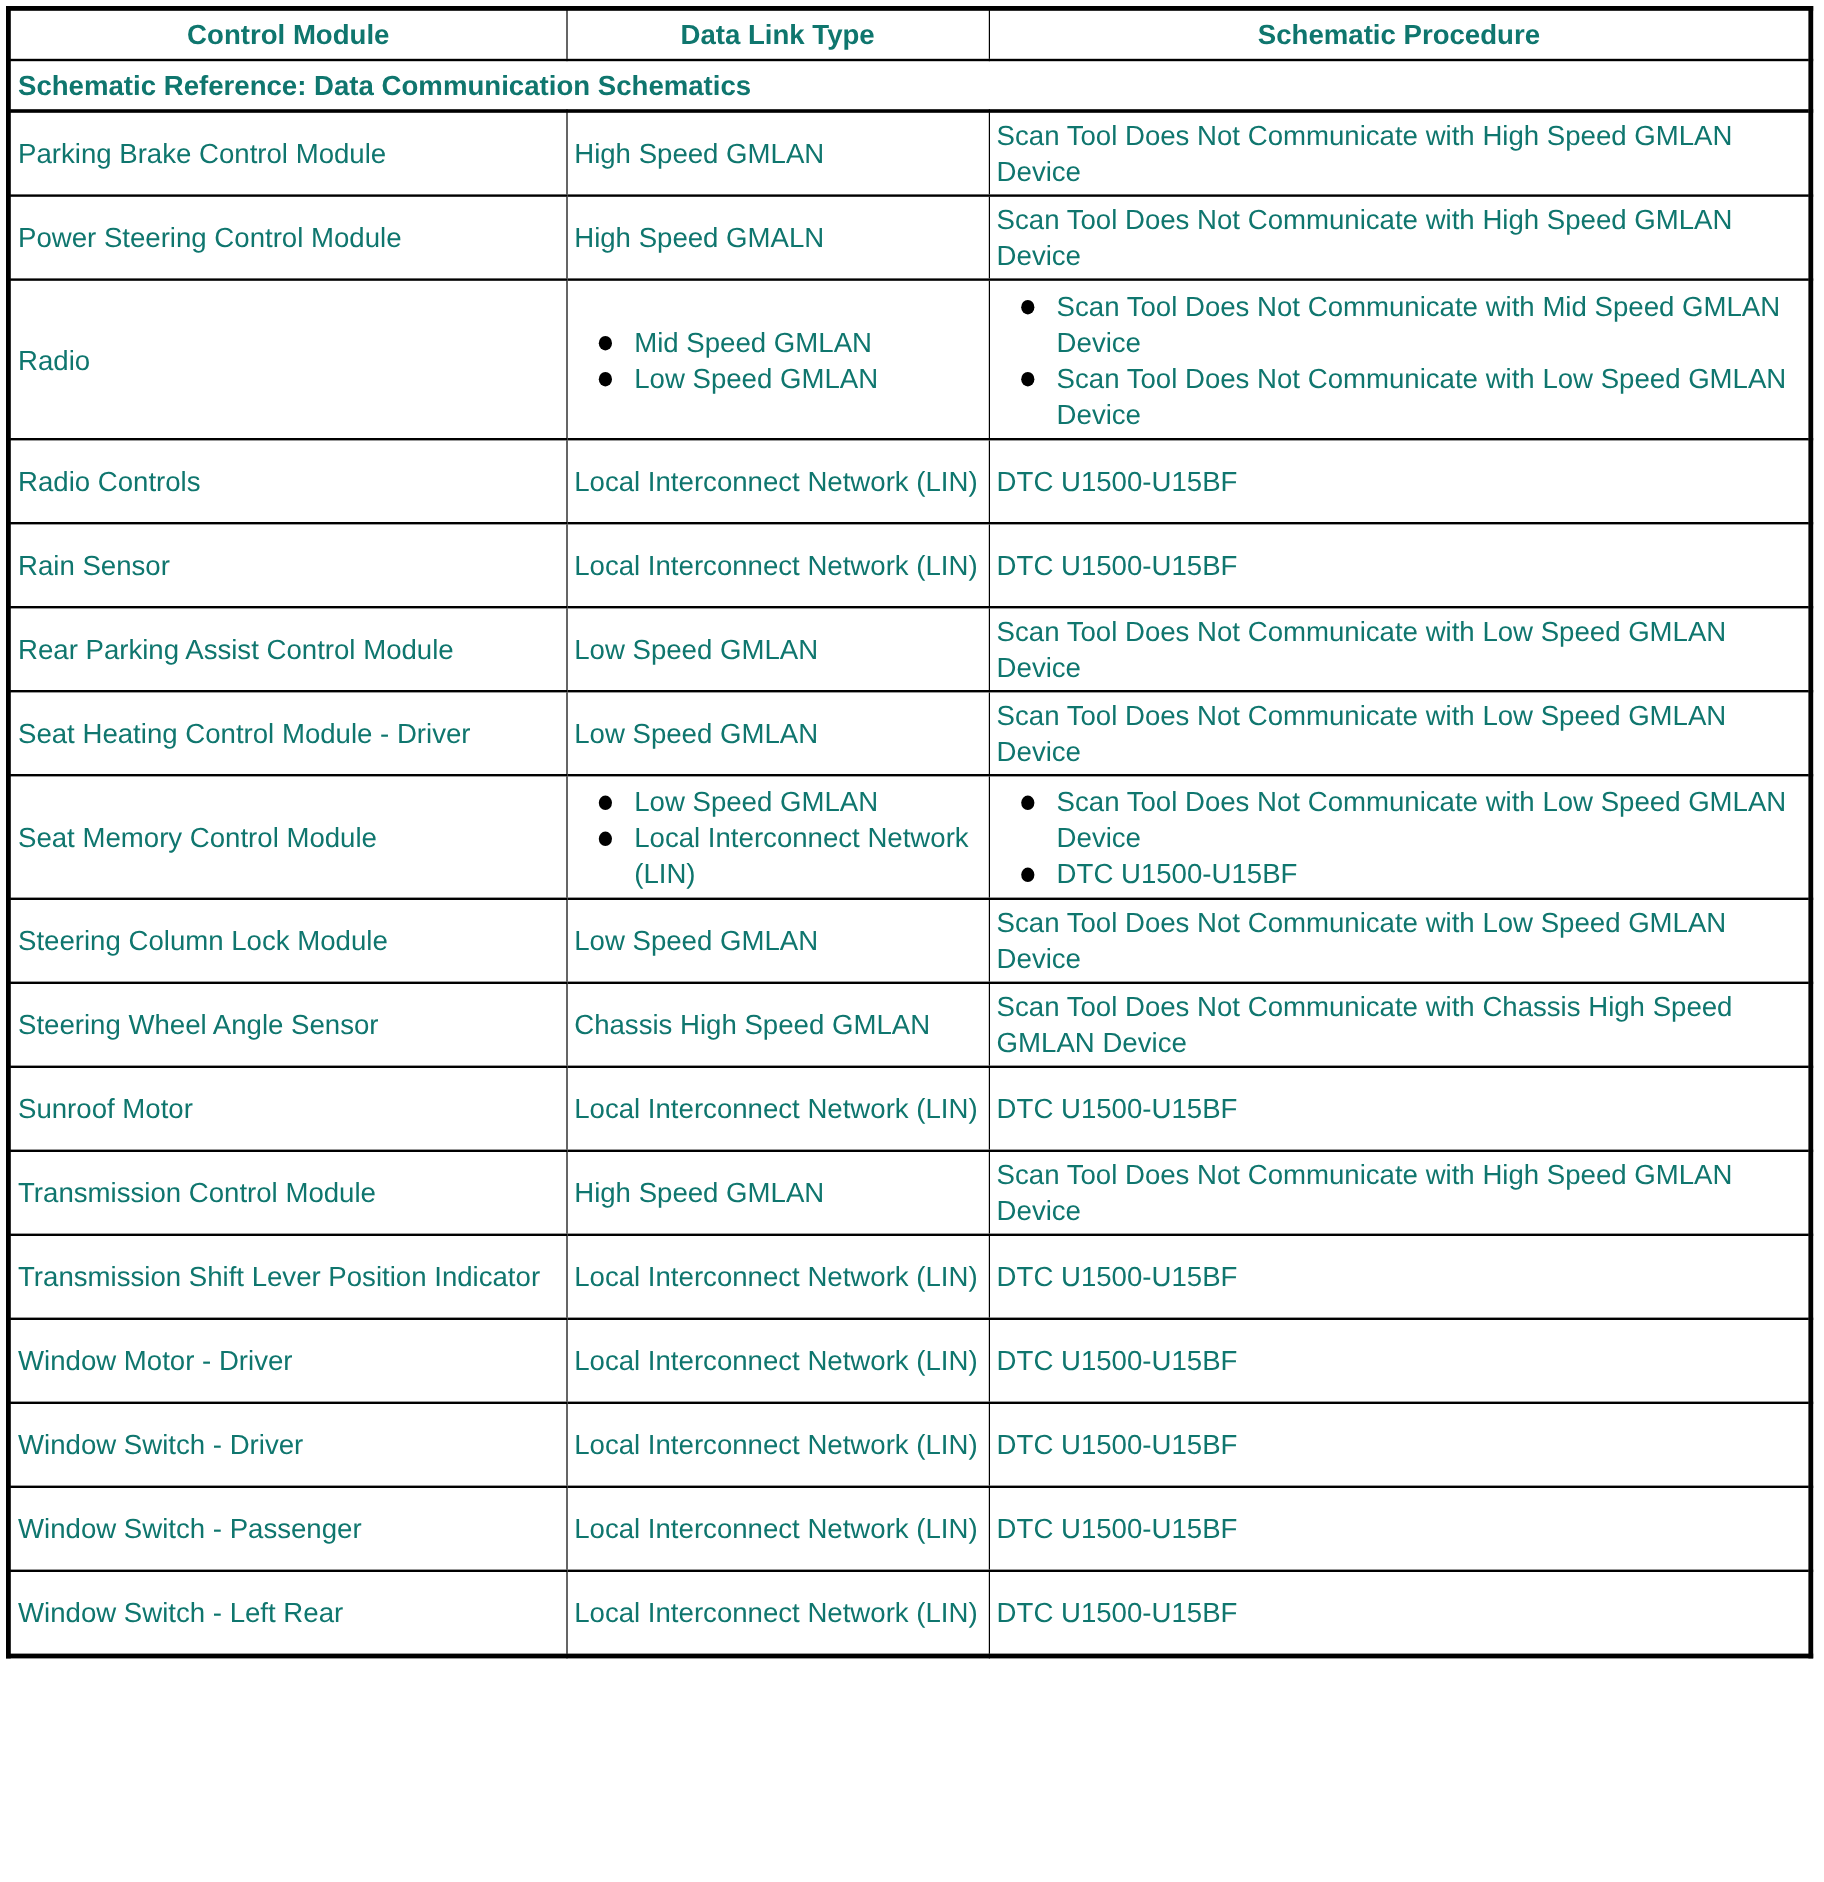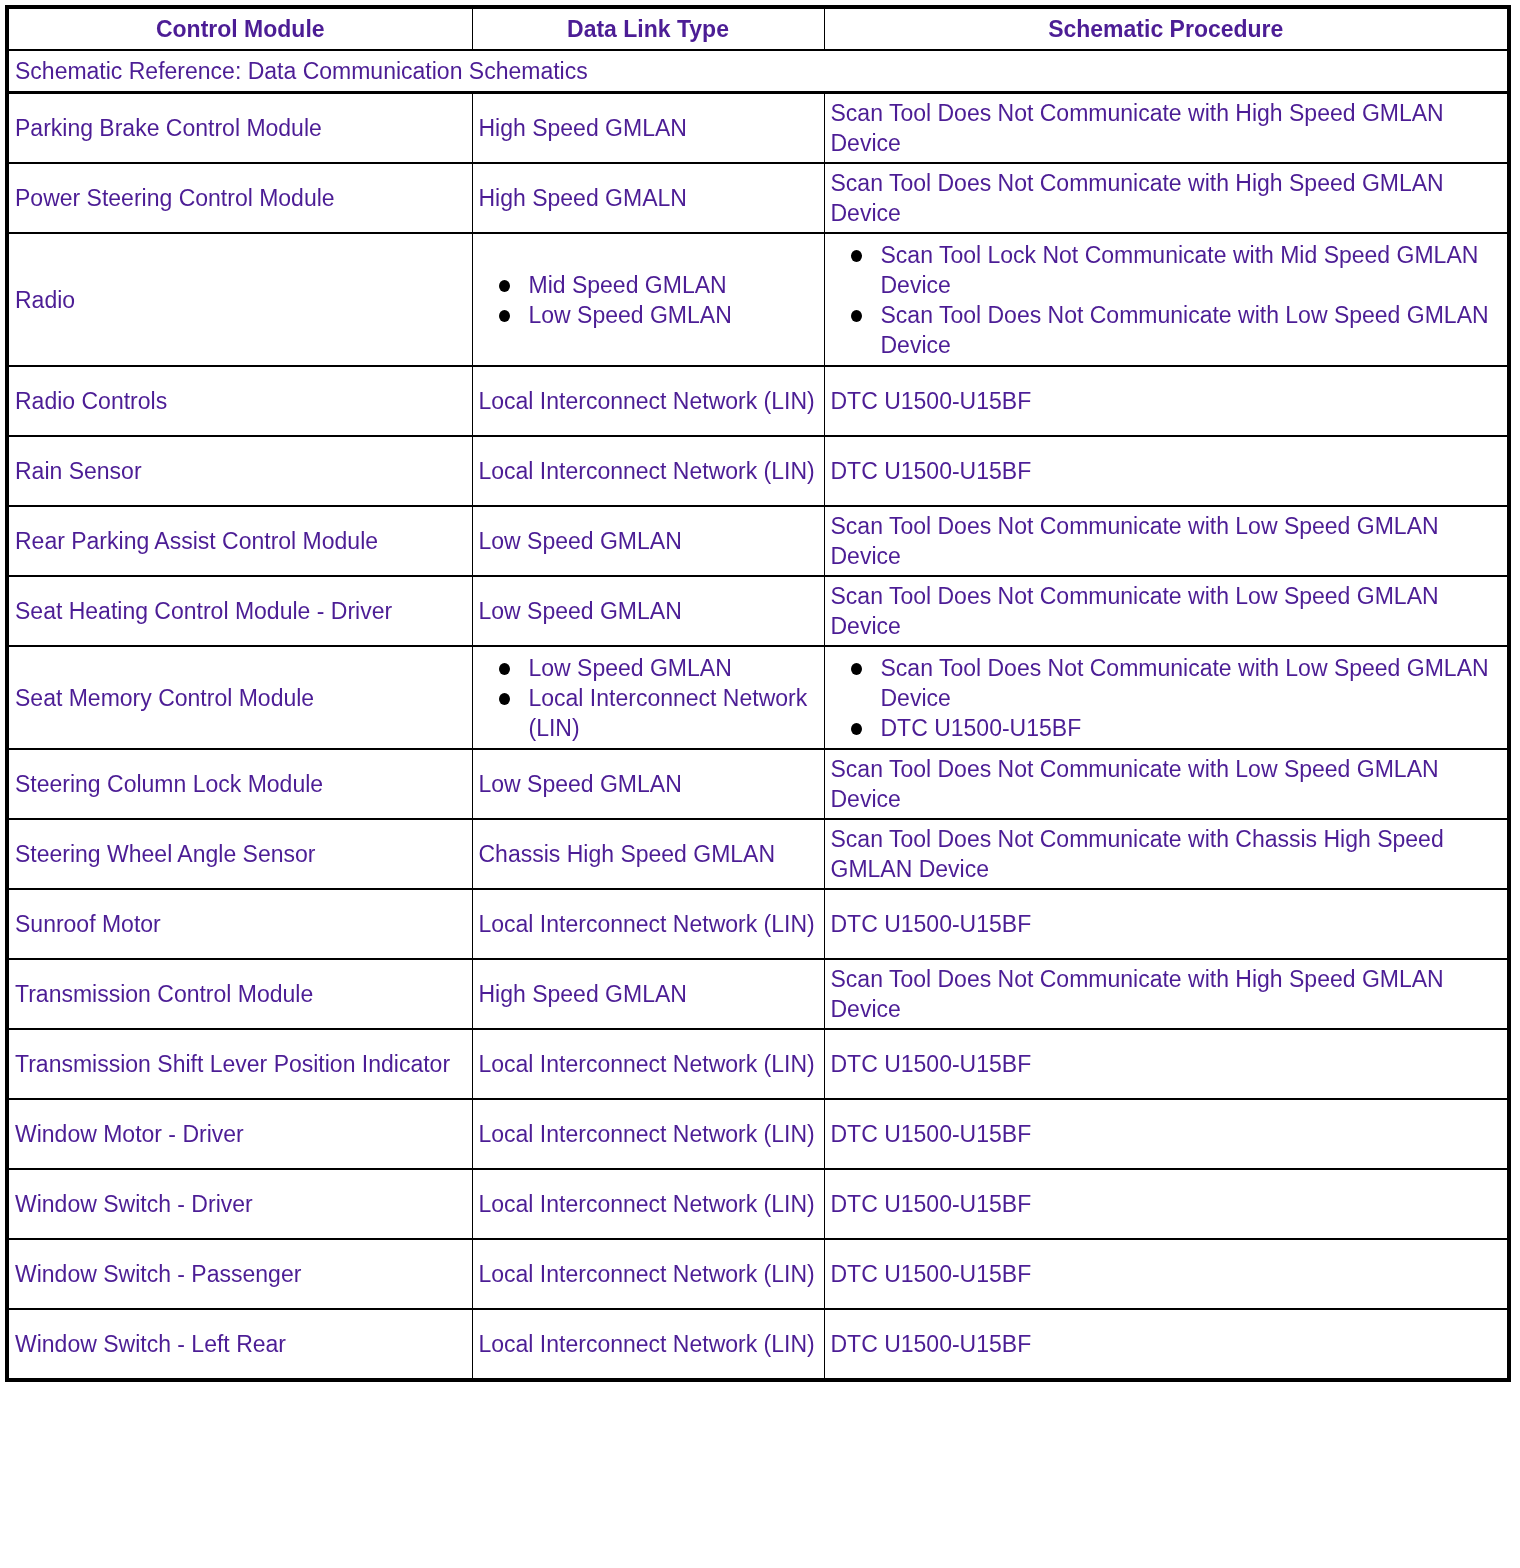--- a/index.html
+++ b/index.html
@@ -4,21 +4,21 @@
 <style>
   html, body { margin: 0; padding: 0; background: #ffffff; }
   body { width: 1520px; height: 1568px; position: relative; overflow: hidden; }
   .doc-table {
     position: absolute; left: 5px; top: 5px;
     width: 1502px;
     border-collapse: collapse;
     table-layout: fixed;
     font-family: "Liberation Sans", sans-serif;
     font-size: 23px;
-    color: #4c1d95;
+    color: #0f766e;
     border: 4px solid #000;
   }
   .doc-table col.c1 { width: 465px; }
   .doc-table col.c2 { width: 352px; }
   .doc-table col.c3 { width: 685px; }
   .doc-table th, .doc-table td {
     border-left: 1px solid #000;
     border-right: 1px solid #000;
     border-top: 2px solid #000;
     border-bottom: 2px solid #000;
@@ -27,21 +27,21 @@
     line-height: 30px;
     text-align: left;
   }
   .doc-table th {
     font-weight: bold;
     text-align: center;
     height: 40px;
     border-bottom: 1px solid #000;
   }
   .doc-table td.section {
-    font-weight: normal;
+    font-weight: bold;
     height: 40px;
     border-bottom: 3px solid #000;
   }
   .doc-table tr.row td { height: 68px; }
   .doc-table tr.row.tall td { height: 131px; }
   .doc-table tr.row.tall2 td { height: 101px; }
   ul.bullets { list-style: none; margin: 0; padding: 0 0 0 18px; }
   ul.bullets li { position: relative; padding-left: 32px; }
   ul.bullets li::before {
     content: ""; position: absolute; left: 2px; top: 10px;
@@ -81,21 +81,21 @@
       <tr class="row tall">
         <td>Radio</td>
         <td>
           <ul class="bullets">
             <li>Mid Speed GMLAN</li>
             <li>Low Speed GMLAN</li>
           </ul>
         </td>
         <td>
           <ul class="bullets">
-            <li>Scan Tool Lock Not Communicate with Mid Speed GMLAN Device</li>
+            <li>Scan Tool Does Not Communicate with Mid Speed GMLAN Device</li>
             <li>Scan Tool Does Not Communicate with Low Speed GMLAN Device</li>
           </ul>
         </td>
       </tr>
       <tr class="row">
         <td>Radio Controls</td>
         <td>Local Interconnect Network (LIN)</td>
         <td>DTC U1500-U15BF</td>
       </tr>
       <tr class="row">

